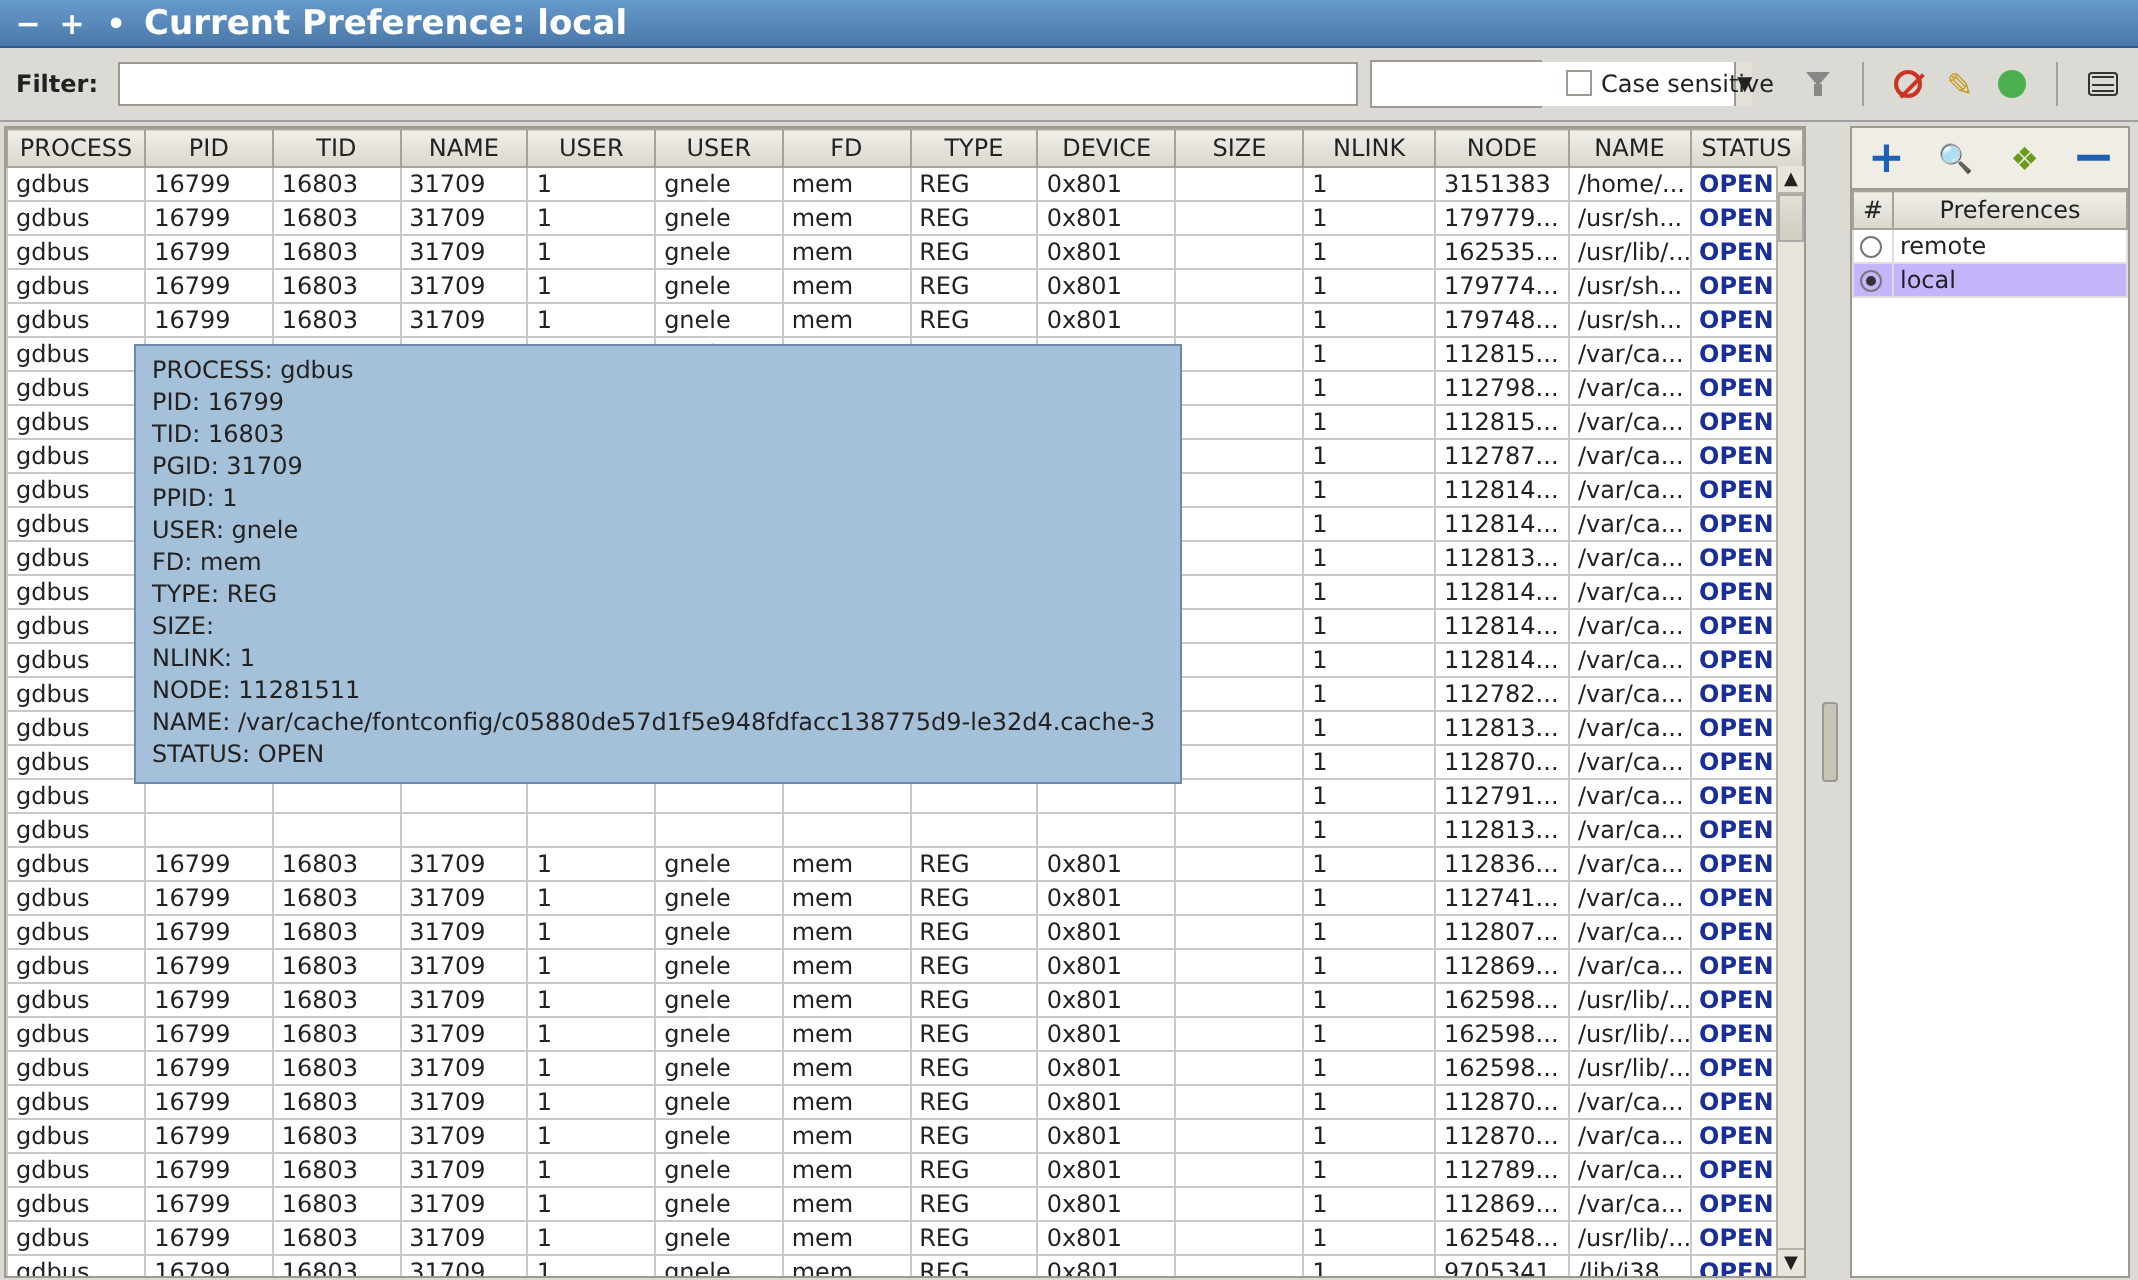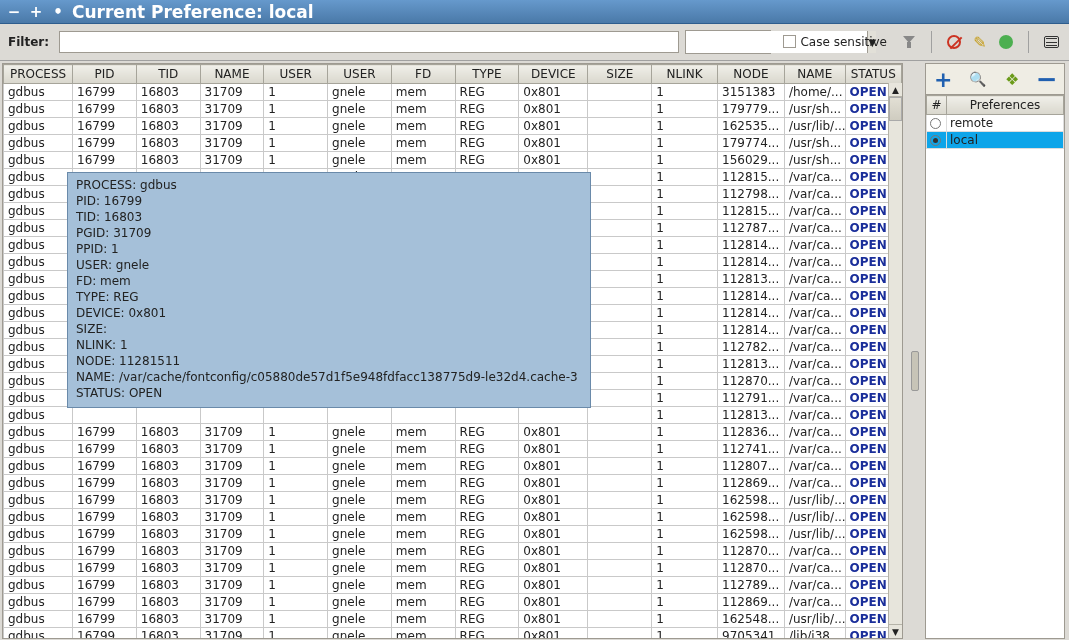--- a/index.html
+++ b/index.html
@@ -161,21 +161,21 @@
   .btn.lens{color:#555;font-size:14px;}
   .btn.leaf{color:#6b9b1a;font-size:16px;}
   .prefs {
     border:1px solid #9e9a91; border-top:none; background:#fff; flex:1; overflow:hidden;
   }
   .prefs table{width:100%;border-collapse:collapse;font-size:12px;}
   .prefs th{background:linear-gradient(#f0efe9,#d9d7cd);border:1px solid #a6a49a;padding:2px;font-weight:normal;}
   .prefs td{border:1px solid #ddd;padding:1px 3px;}
   .radio{width:11px;height:11px;border:1px solid #777;border-radius:50%;display:inline-flex;align-items:center;justify-content:center;margin-right:2px;vertical-align:middle;}
   .radio.inner::after{content:"";width:5px;height:5px;border-radius:50%;background:#333;display:block;}
-  .prefs tr.sel td{background:#0ea5e9;margin-left:35px;}
+  .prefs tr.sel td{background:#c4b5fd;margin-left:35px;}
   
   .funnel{position:relative;width:12px;height:12px;}
   .funnel::before{content:"";position:absolute;top:0;left:0;border-left:6px solid transparent;border-right:6px solid transparent;border-top:7px solid #888;}
   .funnel::after{content:"";position:absolute;top:6px;left:4px;width:4px;height:6px;background:#888;}
   .col-process{width:65px} .col-pid{width:60px} .col-tid{width:60px} .col-pgid{width:60px} .col-ppid{width:60px}
   .col-user{width:60px} .col-fd{width:60px} .col-type{width:60px} .col-device{width:65px}
   .col-size{width:60px} .col-nlink{width:62px} .col-node{width:63px} .col-name{width:57px} .col-status{width:53px}
 </style>
 </head>
 <body>
@@ -327,21 +327,21 @@
             <td>16799</td>
             <td>16803</td>
             <td>31709</td>
             <td>1</td>
             <td>gnele</td>
             <td>mem</td>
             <td>REG</td>
             <td>0x801</td>
             <td></td>
             <td>1</td>
-            <td>156029...</td>
+            <td>179748...</td>
             <td>/usr/sh...</td>
             <td class="status">OPEN</td>
           </tr>
           <tr>
             <td>gdbus</td>
             <td>16799</td>
             <td>16803</td>
             <td>31709</td>
             <td>1</td>
             <td>gnele</td>
@@ -795,21 +795,20 @@
     </div>
     <div class="tooltip" id="tooltip">
         <div>PROCESS: gdbus</div>
         <div>PID: 16799</div>
         <div>TID: 16803</div>
         <div>PGID: 31709</div>
         <div>PPID: 1</div>
         <div>USER: gnele</div>
         <div>FD: mem</div>
         <div>TYPE: REG</div>
-        <div>DEVICE: 0x801</div>
         <div>SIZE:</div>
         <div>NLINK: 1</div>
         <div>NODE: 11281511</div>
         <div>NAME: /var/cache/fontconfig/c05880de57d1f5e948fdfacc138775d9-le32d4.cache-3</div>
         <div>STATUS: OPEN</div>
       </div>
   </div>
 
   <div class="right-bar">
     <div class="collapse-knob"></div>

